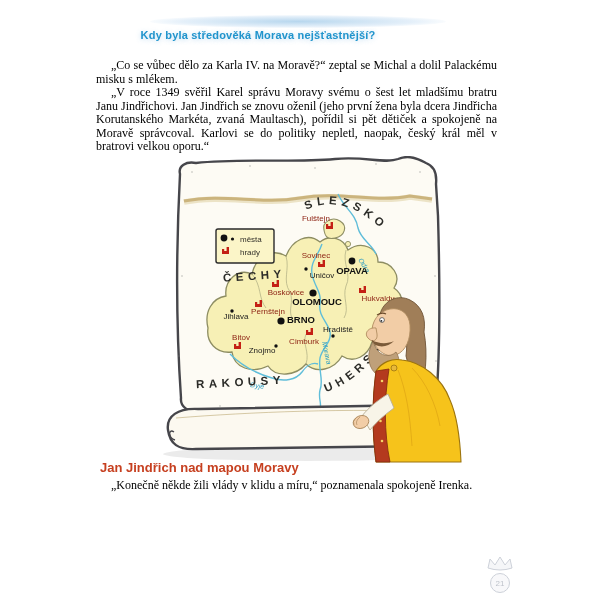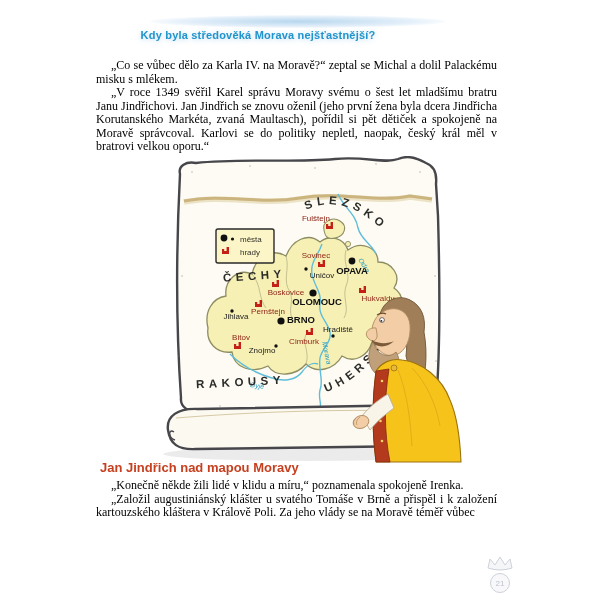--- a/index.html
+++ b/index.html
@@ -190,22 +190,21 @@
     <path d="M258,238 C248,244 238,252 232,260 L240,274 C248,264 256,258 264,252 Z" fill="#f8f4e8" stroke="#b8ae96" stroke-width=".9"></path>
     <ellipse cx="231" cy="266" rx="8" ry="6.3" transform="rotate(-20 231 266)" fill="#f2cda6" stroke="#b08c60" stroke-width=".9"></ellipse>
     <path d="M226,262 q-4,3 -2,7 M230,261 q-5,4 -3,8" fill="none" stroke="#b08c60" stroke-width=".7"></path>
   </g>
 </svg>
 </div>
 
 <p class="map-caption">Jan Jindřich nad mapou Moravy</p>
 
 <div class="textblock" id="block-bottom">
-  <p>„Konečně někde žili lidé v klidu a míru,“ poznamenala spokojeně Irenka.</p>
-  <p>„Založil augustiniánský klášter u svatého Tomáše v Brně a přispěl i k založení kartouzského kláštera v Králově Poli. Za jeho vlády se na Moravě téměř vůbec</p>
+  <p>„Konečně někde žili vlády v klidu a míru,“ poznamenala spokojeně Irenka.</p>
 </div>
 
 <div class="emblem">
   <svg width="36" height="44" viewBox="0 0 36 44">
     <path d="M6,13 L8,4 L13,10 L18,2 L23,10 L28,4 L30,13 Q18,17 6,13 Z" fill="#eceef2" stroke="#9aa2b2" stroke-width="1"></path>
     <circle cx="18" cy="28" r="9.5" fill="#f2f3f6" stroke="#9aa2b2" stroke-width="1"></circle>
     <text x="18" y="31" text-anchor="middle" font-size="8" fill="#7e8696">21</text>
   </svg>
 </div>
 

